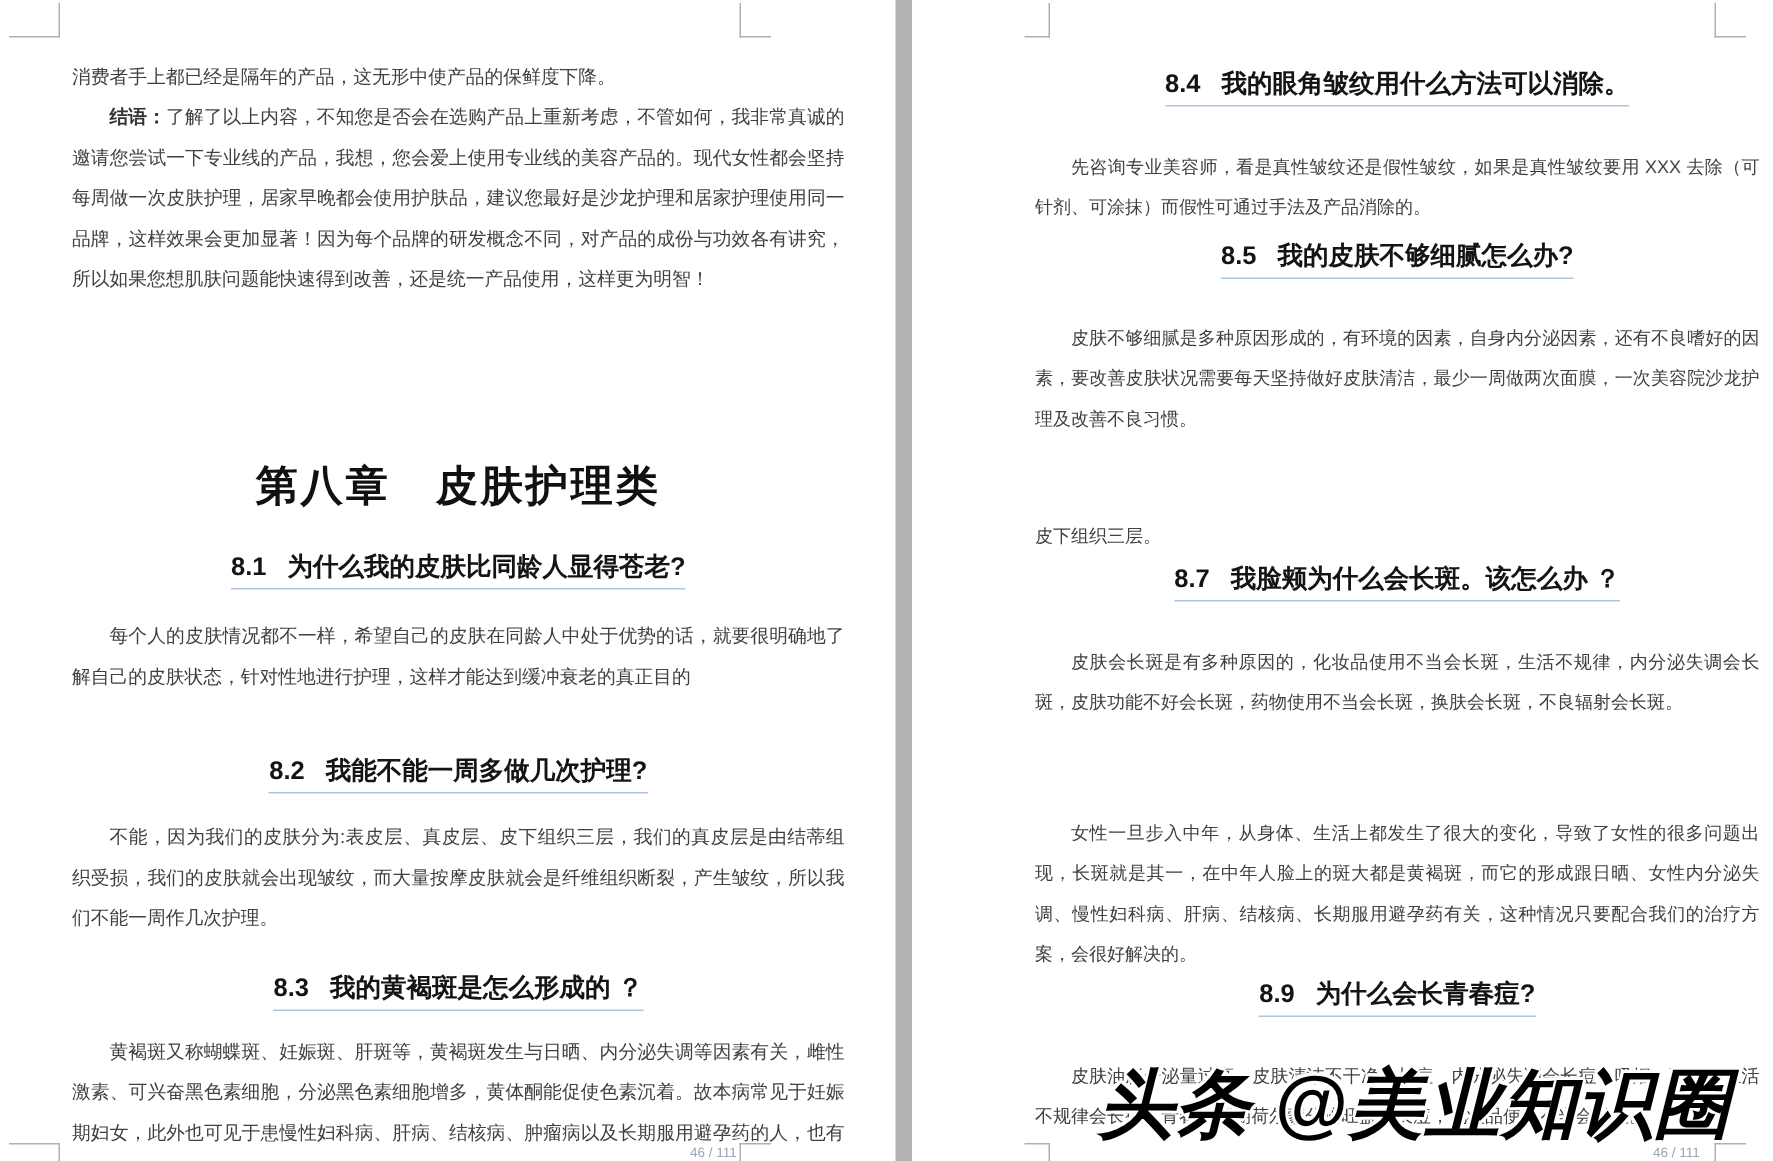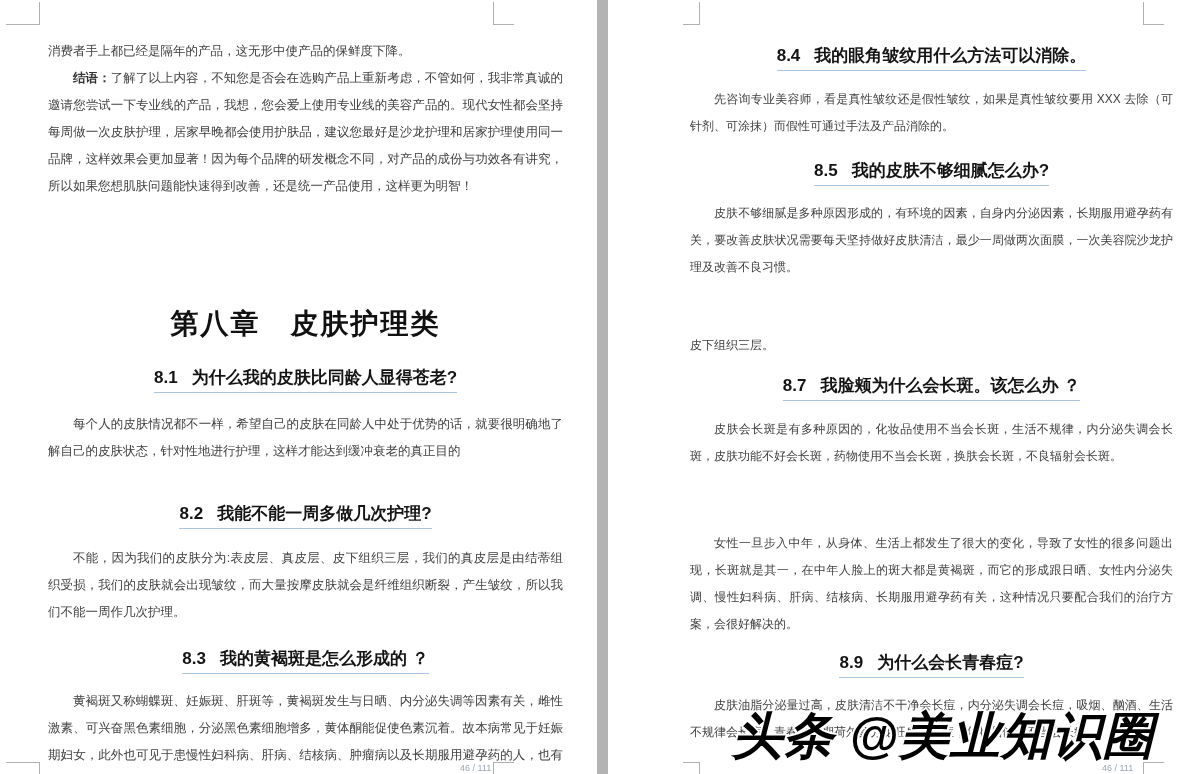--- a/index.html
+++ b/index.html
@@ -20,21 +20,21 @@
   .page-left  { left:48px;  width:515px; }
   .page-right { left:690px; width:483px; }
   .block { position:absolute; left:0; width:100%; }
   p.body-text {
     margin:0;
     color:#404040;
     text-align:justify;
     line-height:27px;
   }
   .page-left  p.body-text { font-size:12.5px; }
-  .page-right p.body-text { font-size:12px; }
+  .page-right p.body-text { font-size:12px;margin-top:12px; }
   p.indent { text-indent:2em; }
   .bold-lead { font-weight:bold; color:#333; }
   .chapter-title {
     text-align:center;
     font-size:28px;
     font-weight:bold;
     color:#111;
     letter-spacing:2px;
     line-height:36px;
   }
@@ -134,21 +134,21 @@
     <span class="hu"><span class="sec-num">8.4</span><span>我的眼角皱纹用什么方法可以消除。</span></span>
   </div>
   <div class="block" style="top:70px;">
     <p class="body-text indent">先咨询专业美容师，看是真性皱纹还是假性皱纹，如果是真性皱纹要用 XXX 去除（可针剂、可涂抹）而假性可通过手法及产品消除的。</p>
   </div>
 
   <div class="block sec-heading" style="top:143px;">
     <span class="hu"><span class="sec-num">8.5</span><span>我的皮肤不够细腻怎么办?</span></span>
   </div>
   <div class="block" style="top:184px;">
-    <p class="body-text indent">皮肤不够细腻是多种原因形成的，有环境的因素，自身内分泌因素，长期服用避孕药有关，要改善皮肤状况需要每天坚持做好皮肤清洁，最少一周做两次面膜，一次美容院沙龙护理及改善不良习惯。</p>
+    <p class="body-text indent">皮肤不够细腻是多种原因形成的，有环境的因素，自身内分泌因素，还有不良嗜好的因素，要改善皮肤状况需要每天坚持做好皮肤清洁，最少一周做两次面膜，一次美容院沙龙护理及改善不良习惯。</p>
   </div>
 
   <div class="block" style="top:316px;">
     <p class="body-text">皮下组织三层。</p>
   </div>
 
   <div class="block sec-heading" style="top:358px;">
     <span class="hu"><span class="sec-num">8.7</span><span>我脸颊为什么会长斑。该怎么办 ？</span></span>
   </div>
   <div class="block" style="top:400px;">

